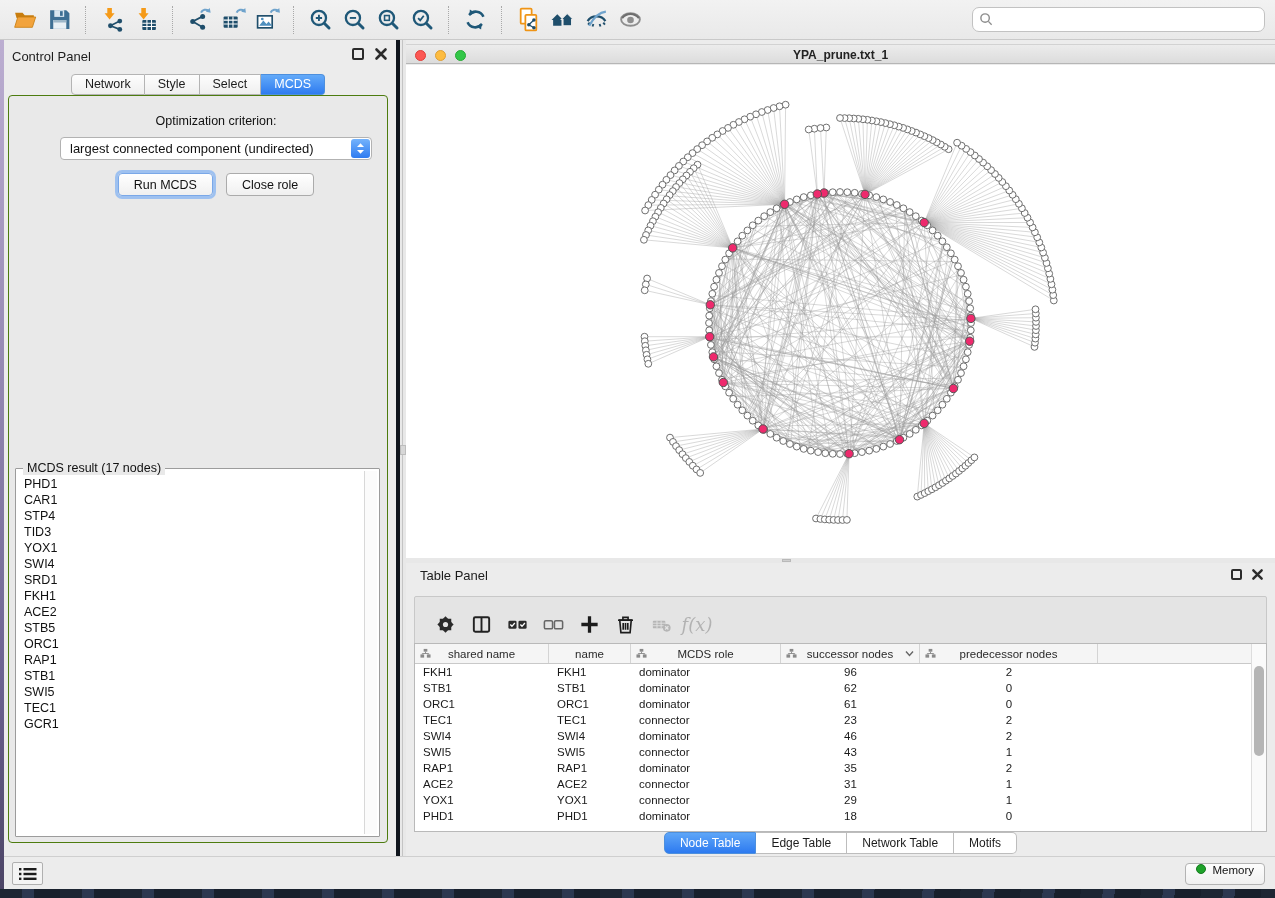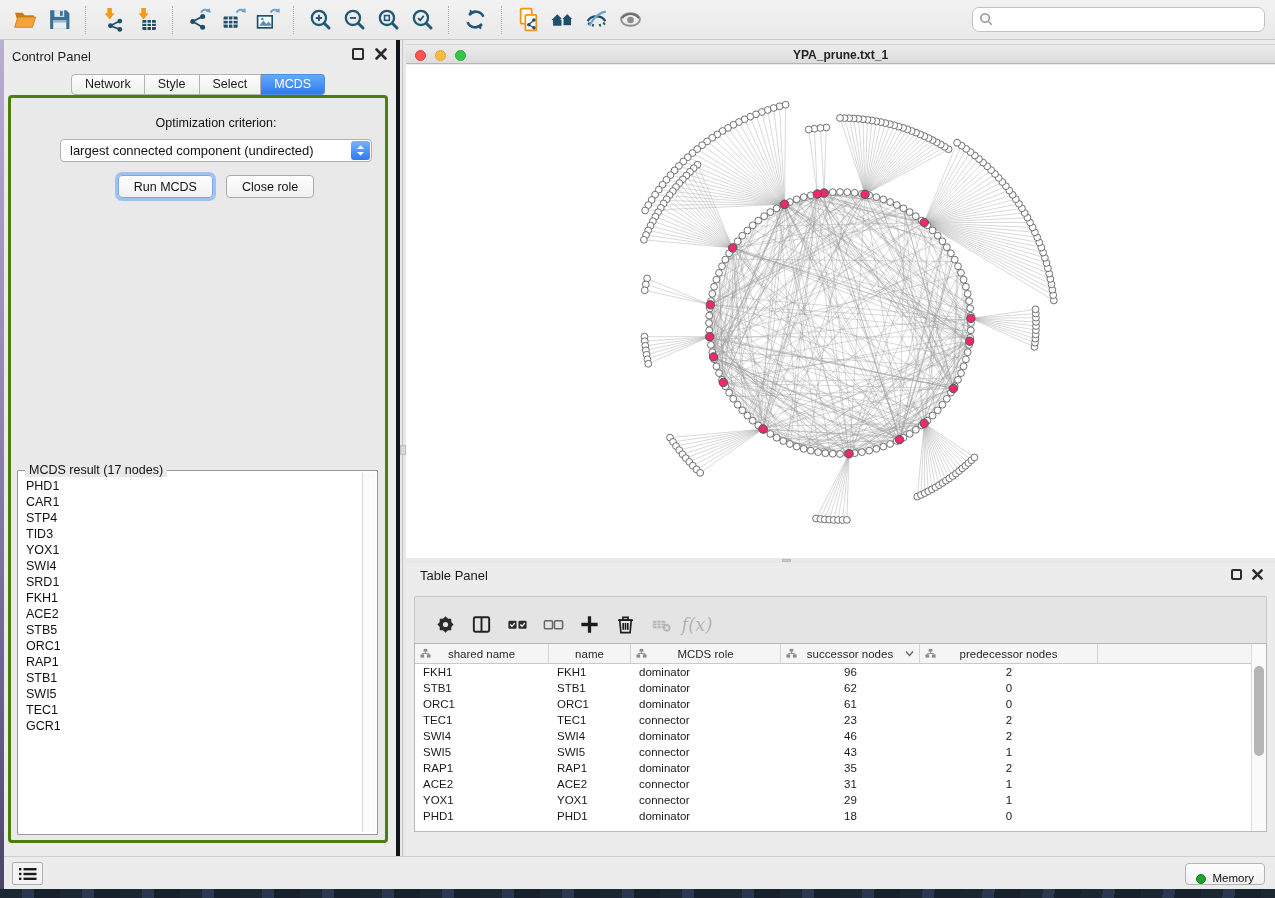--- a/index.html
+++ b/index.html
@@ -32,21 +32,21 @@
   .win-float { position:absolute; right:32px; top:8px; width:12px; height:12px; border:2px solid #2b2b2b; border-radius:2px; }
   .win-close { position:absolute; right:8px; top:7px; width:14px; height:14px; }
   .win-close svg, .win-float svg { width:100%; height:100%; }
   .cp-tabs { position:absolute; top:34px; left:0; width:100%; display:flex; justify-content:center; z-index:2; }
   .cp-tab { height:21px; line-height:19px; padding:0 13px; font-size:12.5px; color:#1c1c1c;
     background:linear-gradient(#fdfdfd,#efefef); border:1px solid #b4b4b4; border-left:none; }
   .cp-tab:first-child { border-left:1px solid #b4b4b4; border-radius:4px 0 0 4px; }
   .cp-tab:last-child { border-radius:0 4px 4px 0; }
   .cp-tab.sel { background:linear-gradient(#63aaf9,#2e7bf0); color:#fff; border-color:#4d8fdd; }
   .cp-content { position:absolute; top:55px; left:8px; right:8px; bottom:13px;
-    background:#e9e9e9; border:3px solid #4d7c0f; border-radius:4px;padding-left:36px; }
+    background:#e9e9e9; border:1px solid #4d7c0f; border-radius:4px;padding-left:36px; }
   .opt-label { margin-top:18px; text-align:center; font-size:12.5px; color:#111; }
   .dropdown { margin:9px auto 0; width:312px; height:23px; background:#fff; border:1px solid #b2b2b2;
     border-radius:4px; position:relative; }
   .dd-text { display:block; padding-left:9px; line-height:21px; font-size:13px; color:#111;
     white-space:nowrap; overflow:hidden; }
   .dd-stepper { position:absolute; right:1px; top:1px; width:19px; height:19px; border-radius:3px;
     background:linear-gradient(#74b3fc,#2e7bf0); display:flex; align-items:center; justify-content:center; }
   .btn-row { display:flex; justify-content:center; gap:13px; margin-top:13px; }
   .btn { height:23px; padding:0 15px; font-size:12.5px; color:#111; font-family:"Liberation Sans",sans-serif;
     background:linear-gradient(#ffffff,#f0f0f0); border:1px solid #ababab; border-radius:4px; }
@@ -113,21 +113,21 @@
   .tp-tab:last-child { border-radius:0 5px 5px 0; }
   .tp-tab.sel { background:linear-gradient(#5ea6f8,#2d7af0); color:#fff; border-color:#4d8fdd; }
 
   
   .status-bar { position:absolute; left:4px; top:856px; width:1271px; height:33px; background:#ececec;
     border-top:1px solid #cfcfcf; }
   .list-btn { position:absolute; left:8px; top:5px; width:31px; height:23px; background:#f4f4f4;
     border:1px solid #b0b0b0; border-radius:2px; display:flex; align-items:center; justify-content:center; }
   .memory-btn { position:absolute; right:10px; top:6px; height:22px; padding:0 10px;
     background:linear-gradient(#fdfdfd,#f0f0f0); border:1px solid #b3b3b3; border-radius:4px;
-    display:flex; align-items:flex-end; gap:6px; font-size:11.5px; color:#111; }
+    display:flex; align-items:flex-start; gap:6px; font-size:11.5px; color:#111; }
   .memory-dot { width:10px; height:10px; border-radius:50%; background:#1fa32b; border:1px solid #157a1f; }
 
   svg { display:block; }
 </style>
 </head>
 <body>
 
 <div id="app">
 
   <div class="toolbar">
@@ -1396,20 +1396,26 @@
               <div class="td num">18</div>
               <div class="td num">0</div>
               <div></div>
             </div>
           </div>
         <div class="tscroll">
           <div class="thumb"></div>
         </div>
       </div>
 
+      <div class="tp-tabs" id="tp-tabs">
+          <div class="tp-tab sel">Node Table</div>
+          <div class="tp-tab">Edge Table</div>
+          <div class="tp-tab">Network Table</div>
+          <div class="tp-tab">Motifs</div>
+        </div>
     </div>
   </div>
 
   <div class="status-bar">
     <div class="list-btn">
       <svg width="18" height="14" viewBox="0 0 18 14">
         <g fill="#1c1c1c">
           <rect x="0" y="1" width="2.4" height="2.4"></rect>
             <rect x="4.5" y="1" width="13" height="2.4"></rect>
           <rect x="0" y="5.8" width="2.4" height="2.4"></rect>

